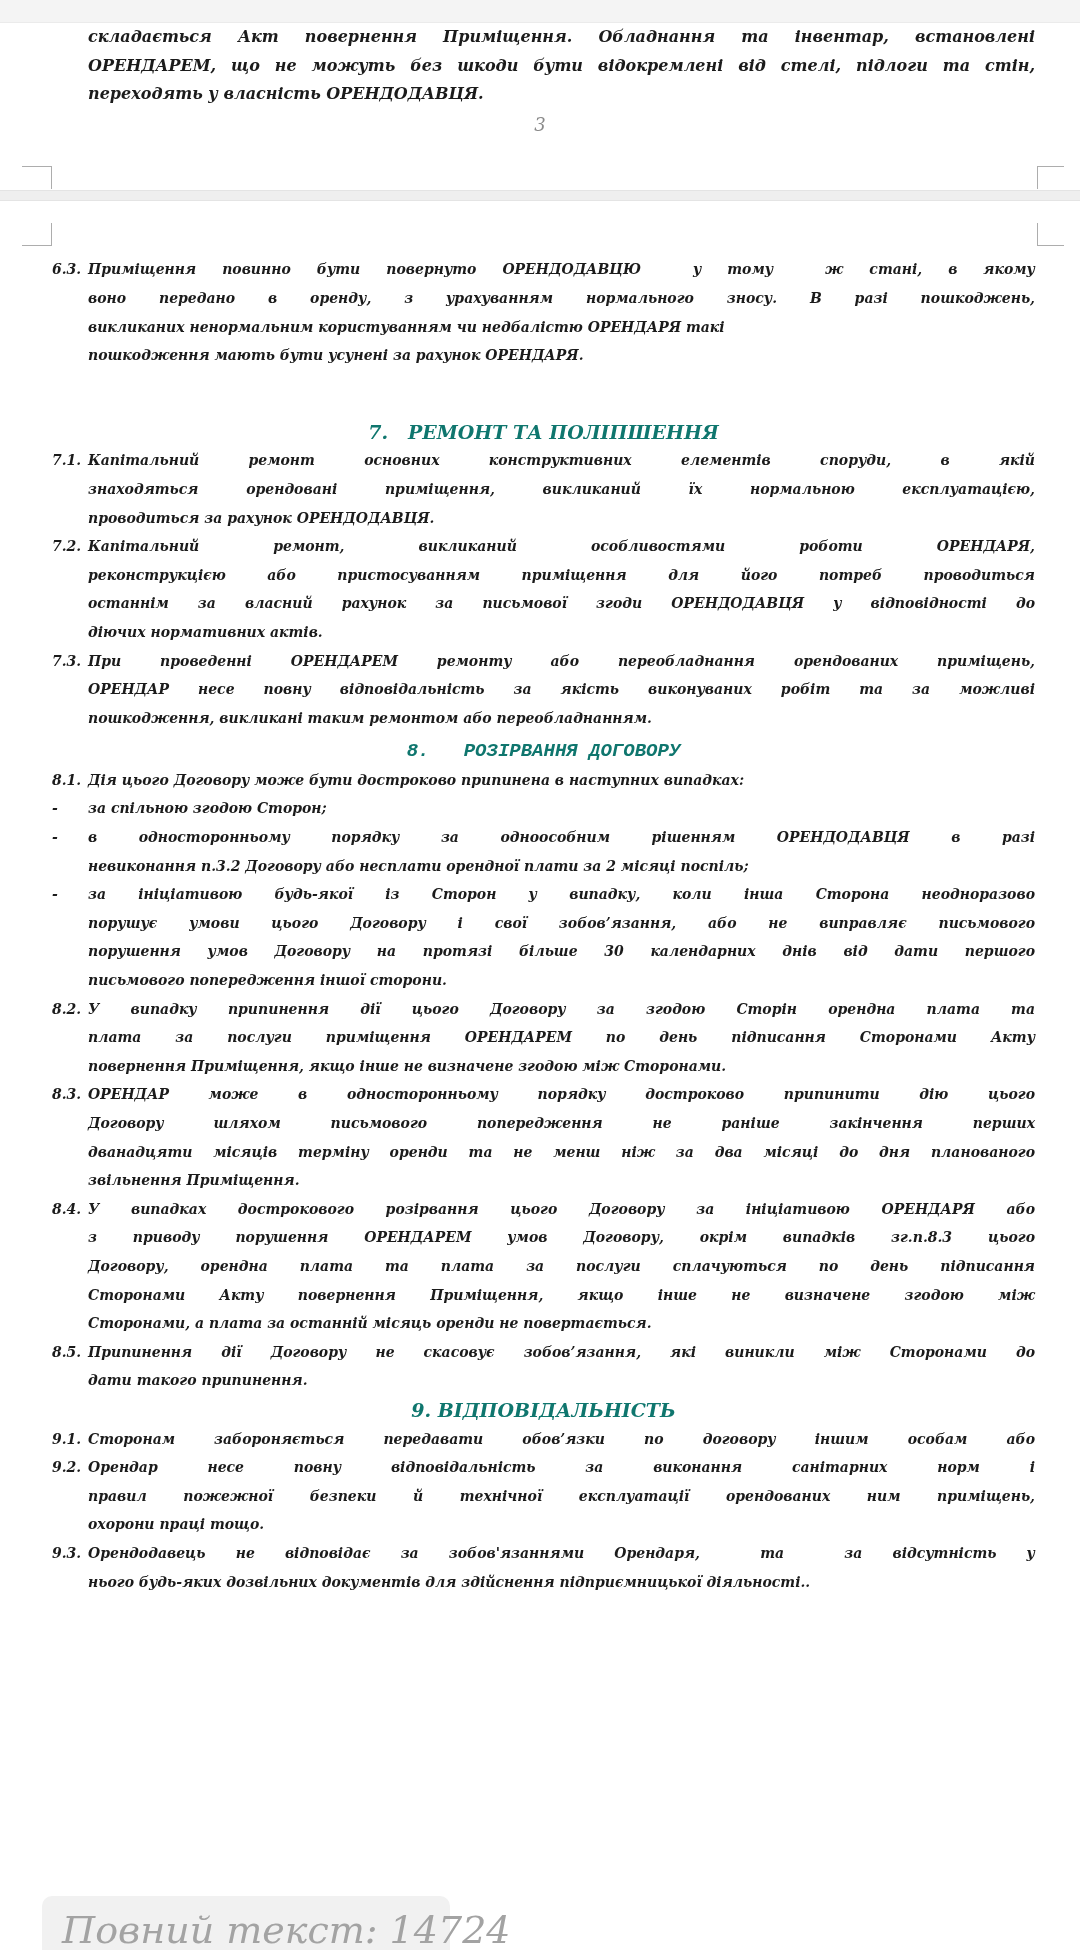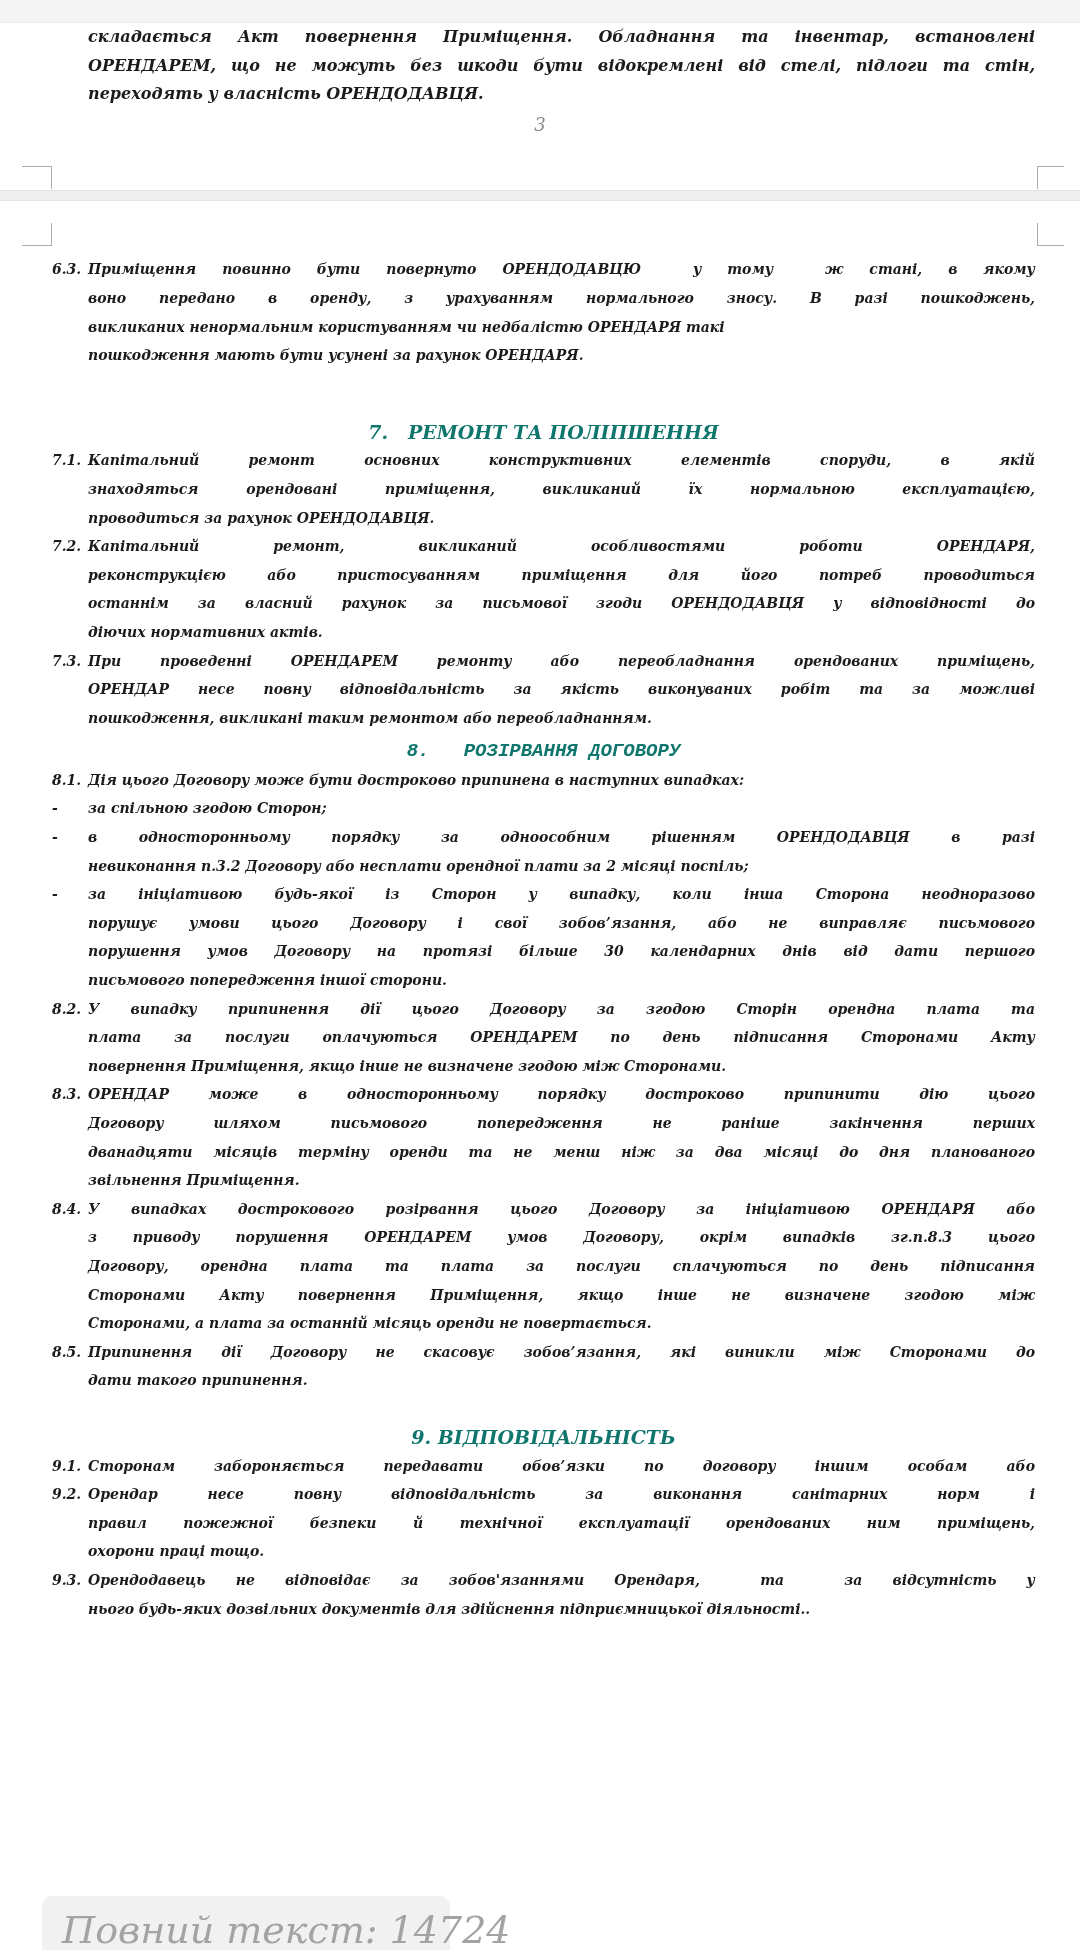--- a/index.html
+++ b/index.html
@@ -121,21 +121,21 @@
         <div class="item">
           <span class="num">-</span>
           <div class="ln just">за ініціативою будь-якої із Сторон у випадку, коли інша Сторона неодноразово</div>
           <div class="ln just">порушує умови цього Договору і свої зобов’язання, або не виправляє письмового</div>
           <div class="ln just">порушення умов Договору на протязі більше 30 календарних днів від дати першого</div>
           <div class="ln">письмового попередження іншої сторони.</div>
         </div>
         <div class="item">
           <span class="num">8.2.</span>
           <div class="ln just">У випадку припинення дії цього Договору за згодою Сторін орендна плата та</div>
-          <div class="ln just">плата за послуги оплачуються ОРЕНДАРЕМ по день підписання Сторонами Акту</div>
+          <div class="ln just">плата за послуги приміщення ОРЕНДАРЕМ по день підписання Сторонами Акту</div>
           <div class="ln">повернення Приміщення, якщо інше не визначене згодою між Сторонами.</div>
         </div>
         <div class="item">
           <span class="num">8.3.</span>
           <div class="ln just">ОРЕНДАР може в односторонньому порядку достроково припинити дію цього</div>
           <div class="ln just">Договору шляхом письмового попередження не раніше закінчення перших</div>
           <div class="ln just">дванадцяти місяців терміну оренди та не менш ніж за два місяці до дня планованого</div>
           <div class="ln">звільнення Приміщення.</div>
         </div>
         <div class="item">
@@ -144,21 +144,21 @@
           <div class="ln just">з приводу порушення ОРЕНДАРЕМ умов Договору, окрім випадків зг.п.8.3 цього</div>
           <div class="ln just">Договору, орендна плата та плата за послуги сплачуються по день підписання</div>
           <div class="ln just">Сторонами Акту повернення Приміщення, якщо інше не визначене згодою між</div>
           <div class="ln">Сторонами, а плата за останній місяць оренди не повертається.</div>
         </div>
         <div class="item">
           <span class="num">8.5.</span>
           <div class="ln just">Припинення дії Договору не скасовує зобов’язання, які виникли між Сторонами до</div>
           <div class="ln">дати такого припинення.</div>
         </div>
-        <div class="heading" style="margin-top: 28px;">9. ВІДПОВІДАЛЬНІСТЬ</div>
+        <div class="heading" style="margin-top: 1px;">9. ВІДПОВІДАЛЬНІСТЬ</div>
         <div class="item">
           <span class="num">9.1.</span>
           <div class="ln just">Сторонам забороняється передавати обов’язки по договору іншим особам або</div>
         </div>
         <div class="item">
           <span class="num">9.2.</span>
           <div class="ln just">Орендар несе повну відповідальність за виконання санітарних норм і</div>
           <div class="ln just">правил пожежної безпеки й технічної експлуатації орендованих ним приміщень,</div>
           <div class="ln">охорони праці тощо.</div>
         </div>

